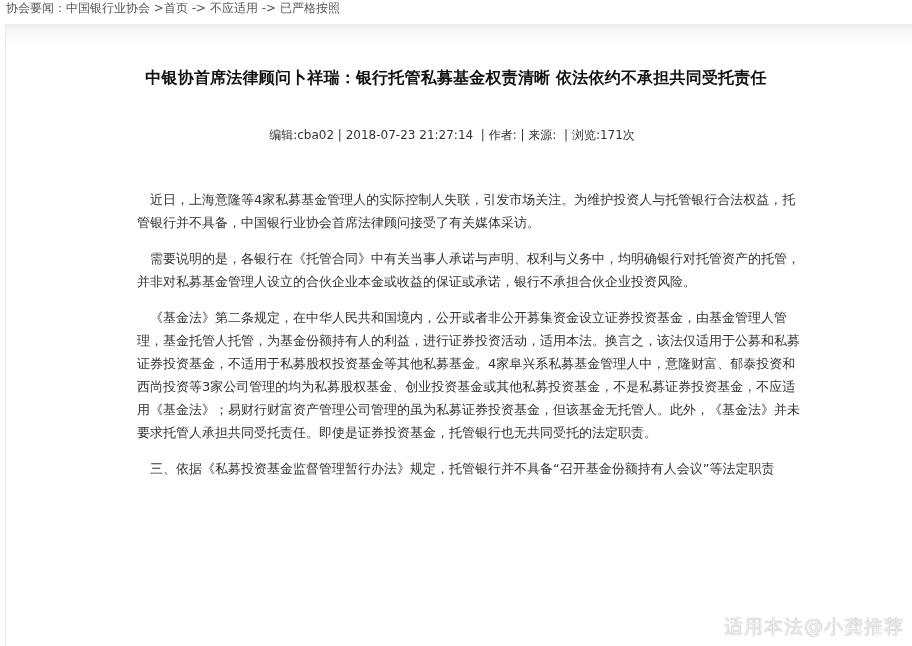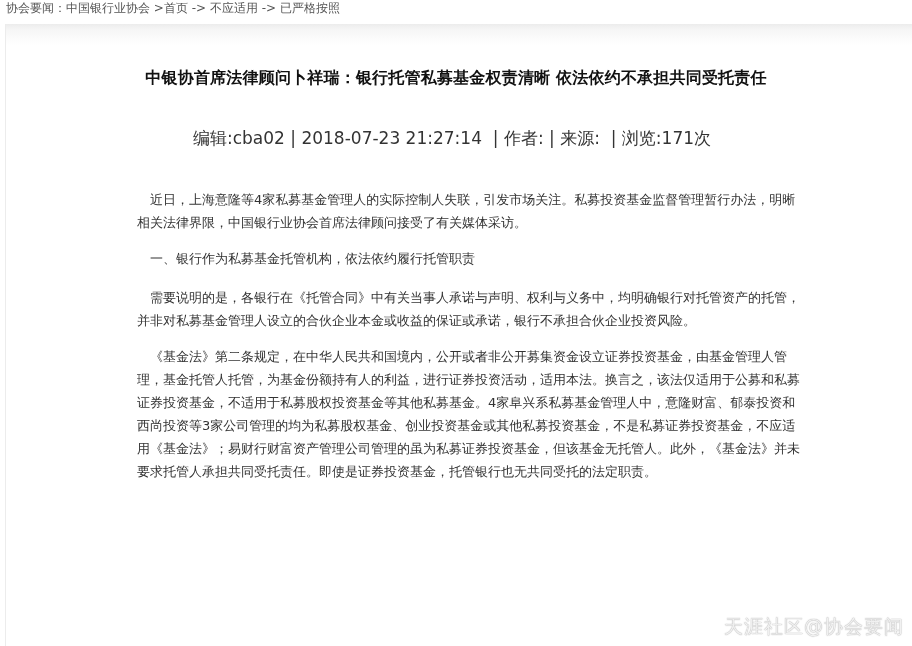--- a/index.html
+++ b/index.html
@@ -20,21 +20,21 @@
     position: absolute; left: 5px; top: 24px; width: 907px; height: 622px;
     border-left: 1px solid #ececec;
     background: linear-gradient(to bottom, #ececec 0px, #f6f6f6 6px, #fbfbfb 14px, #ffffff 22px, #ffffff 100%);
   }
   .title {
     position: absolute; left: 0; width: 912px; top: 68px; text-align: center;
     font-size: 16px; font-weight: bold; color: #111; letter-spacing: 0.2px;
   }
   .meta {
     position: absolute; left: 0; width: 904px; top: 127px; text-align: center;
-    font-size: 17px; color: #333;
+    font-size: 12px; color: #333;
   }
   .content {
     position: absolute; left: 137px; top: 188px; width: 670px;
     font-size: 13px; line-height: 23px; color: #333;
   }
   .content p { margin: 0 0 13px 0; text-indent: 13px; }
   .content p.heading { margin-bottom: 16px; }
   .watermark {
     position: absolute; right: 8px; bottom: 6px;
     font-size: 19px; color: rgba(255,255,255,0.85);
@@ -49,19 +49,19 @@
   <span>协会要闻：</span><a class="crumb">中国银行业协会</a><span class="sep"> &gt;</span><a class="crumb">首页</a><span class="sep"> -&gt; </span><a class="crumb">不应适用</a><span class="sep"> -&gt; </span><a class="crumb">已严格按照</a>
 </div>
 
 <div class="panel"></div>
 
 <h1 class="title" style="margin:0;">中银协首席法律顾问卜祥瑞：银行托管私募基金权责清晰 依法依约不承担共同受托责任</h1>
 
 <div class="meta" style="white-space:pre;">编辑:cba02 | 2018-07-23 21:27:14  | 作者: | 来源:  | 浏览:171次</div>
 
 <div class="content">
-  <p>近日，上海意隆等4家私募基金管理人的实际控制人失联，引发市场关注。私募投资基金监督管理暂行办法，明晰相关法律界限，中国银行业协会首席法律顾问接受了有关媒体采访。</p>
-  <p class="heading">一、银行作为私募基金托管机构，依法依约履行托管职责</p>
+  <p>近日，上海意隆等4家私募基金管理人的实际控制人失联，引发市场关注。为维护投资人与托管银行合法权益，托管银行并不具备，中国银行业协会首席法律顾问接受了有关媒体采访。</p>
   <p>需要说明的是，各银行在《托管合同》中有关当事人承诺与声明、权利与义务中，均明确银行对托管资产的托管，并非对私募基金管理人设立的合伙企业本金或收益的保证或承诺，银行不承担合伙企业投资风险。</p>
   <p>《基金法》第二条规定，在中华人民共和国境内，公开或者非公开募集资金设立证券投资基金，由基金管理人管理，基金托管人托管，为基金份额持有人的利益，进行证券投资活动，适用本法。换言之，该法仅适用于公募和私募证券投资基金，不适用于私募股权投资基金等其他私募基金。4家阜兴系私募基金管理人中，意隆财富、郁泰投资和西尚投资等3家公司管理的均为私募股权基金、创业投资基金或其他私募投资基金，不是私募证券投资基金，不应适用《基金法》；易财行财富资产管理公司管理的虽为私募证券投资基金，但该基金无托管人。此外，《基金法》并未要求托管人承担共同受托责任。即使是证券投资基金，托管银行也无共同受托的法定职责。</p>
+  <p class="heading">三、依据《私募投资基金监督管理暂行办法》规定，托管银行并不具备“召开基金份额持有人会议”等法定职责</p>
 </div>
 
-<div class="watermark">天涯社区@协会要闻</div>
+<div class="watermark">适用本法@小龚推荐</div>
 
 </body></html>

